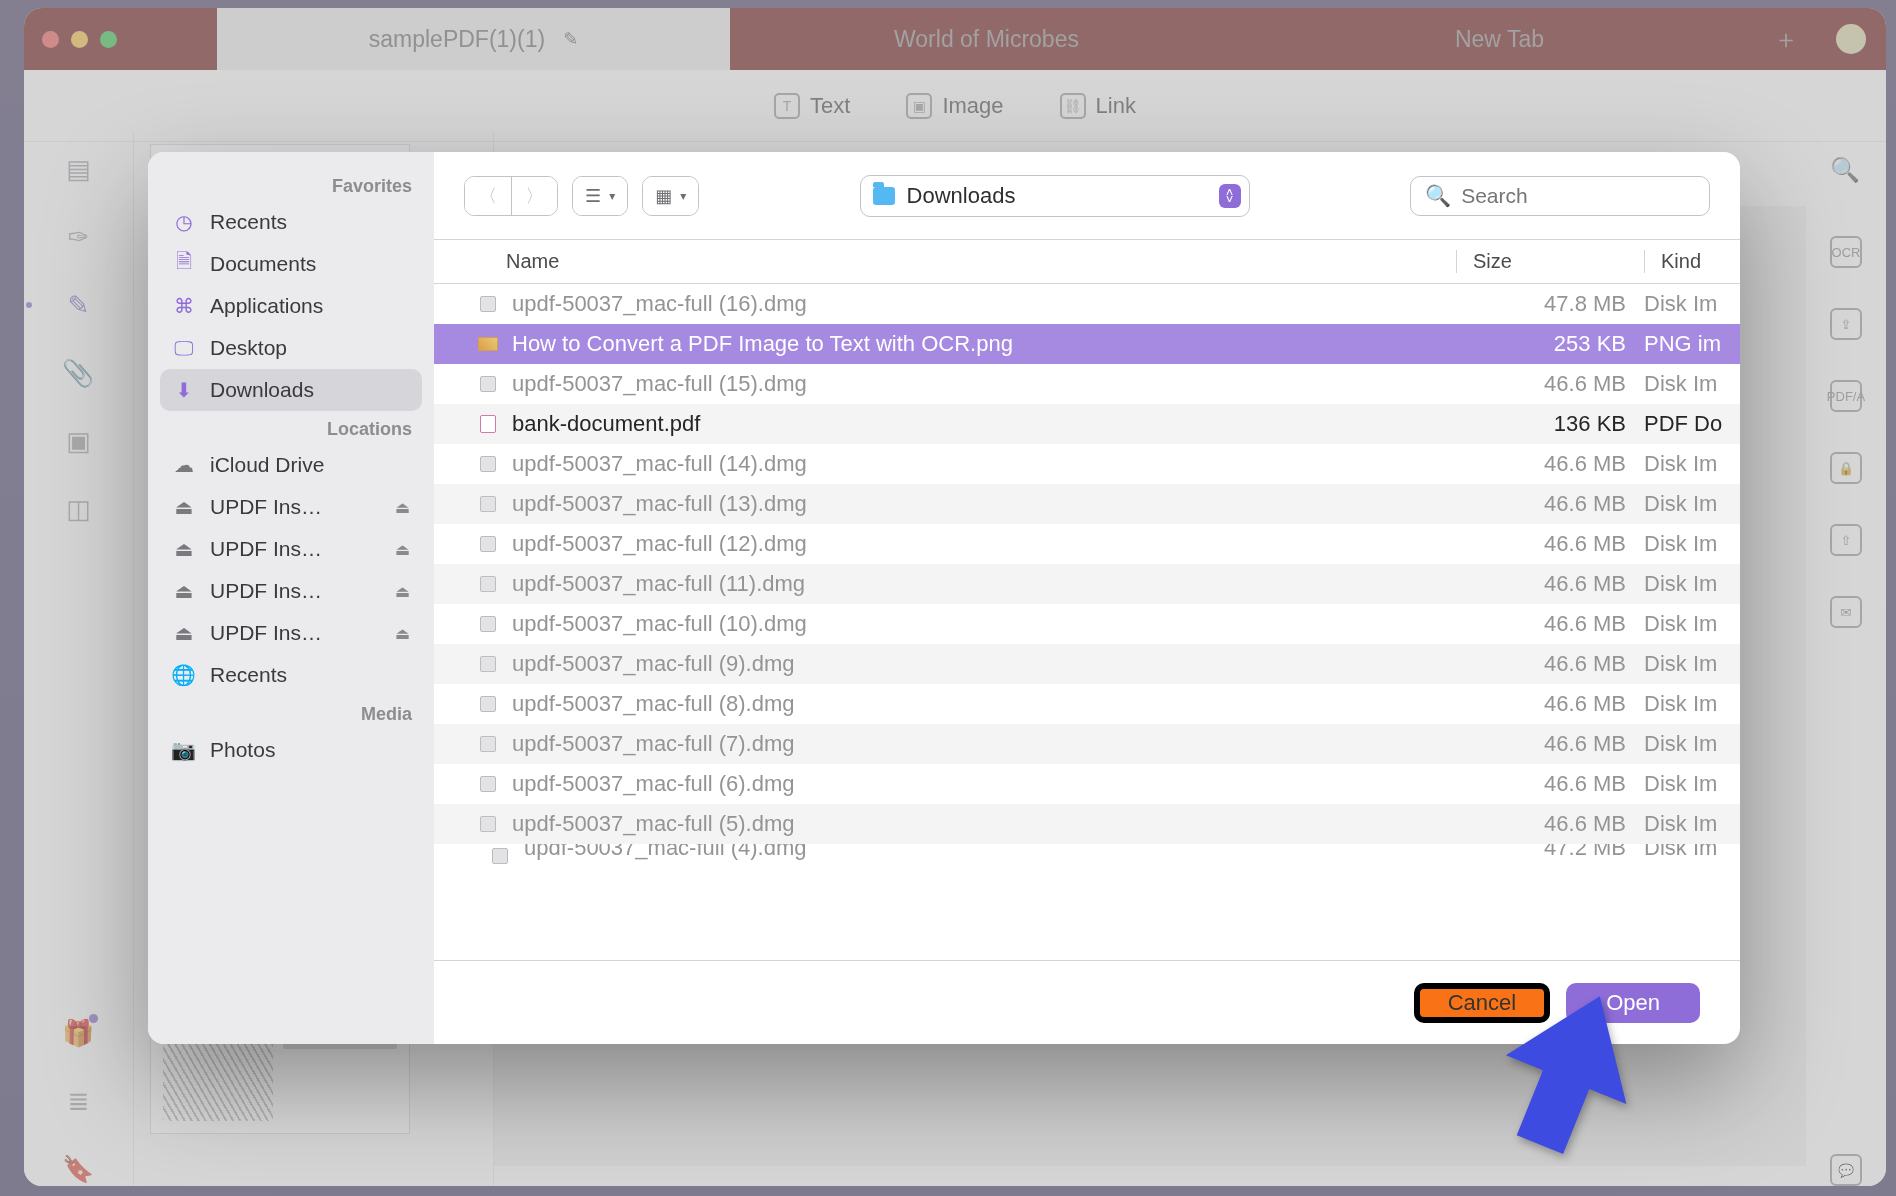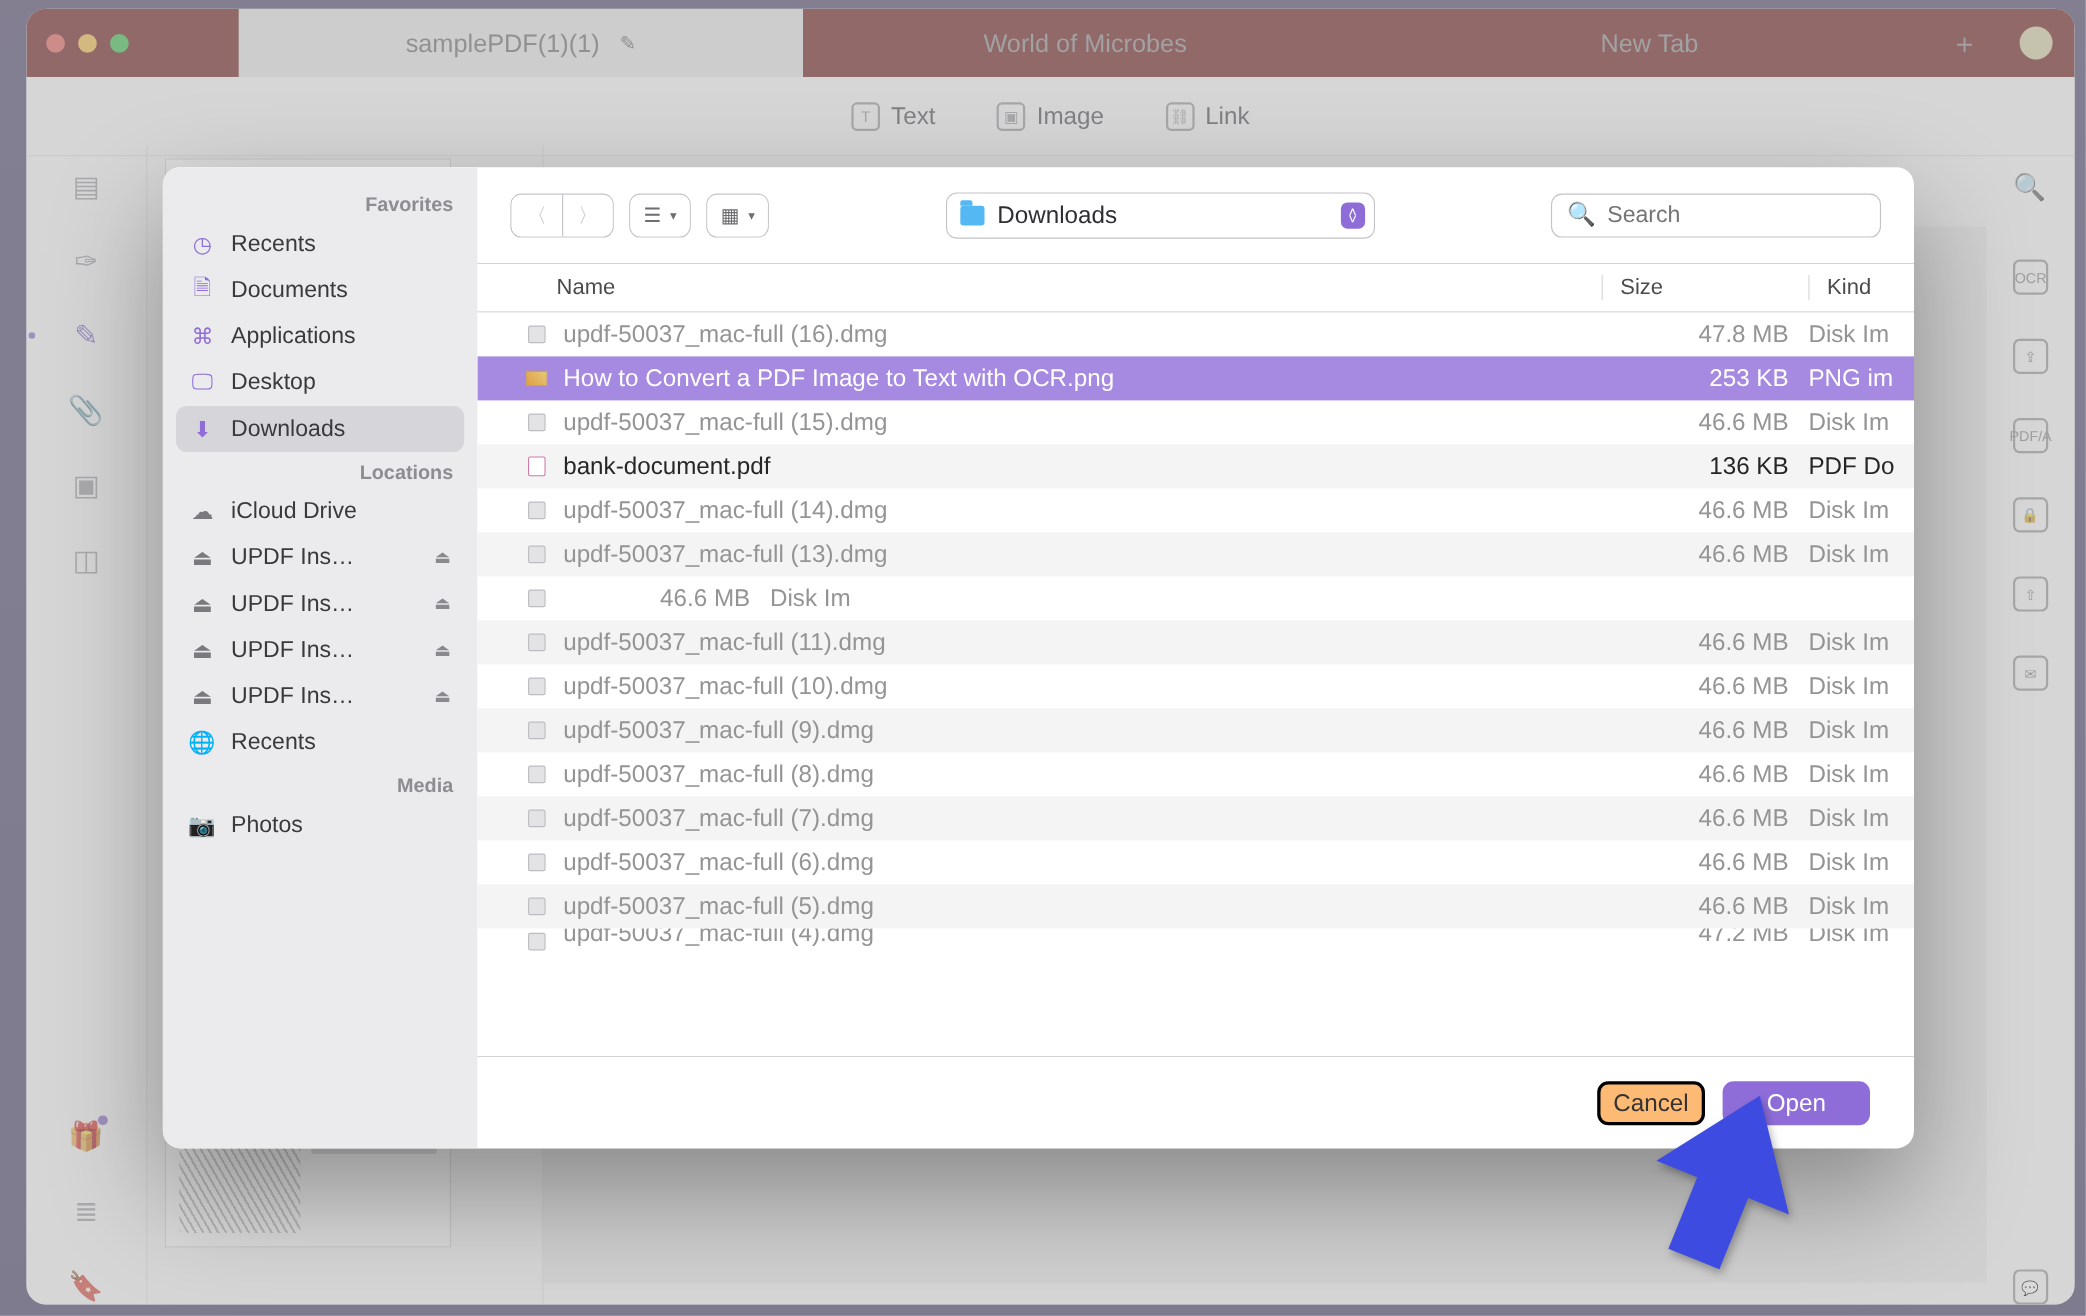--- a/index.html
+++ b/index.html
@@ -161,34 +161,34 @@
   .row{
     height:40px; display:flex; align-items:center; padding-left:44px;
   }
   .row:nth-child(even){ background:var(--row-alt);}
   .row.disabled{ color:var(--text-dim);}
   .row.selected{ background:var(--row-selected); color:#fff;}
   .row .ficn{ width:20px; height:20px; margin-right:14px; display:flex; align-items:center; justify-content:center;}
   .row .nm{ flex:1; white-space:nowrap; overflow:hidden; text-overflow:ellipsis;}
   .row .sz{ width:188px; text-align:right; padding-right:18px;}
   .row .kd{ width:96px; white-space:nowrap; overflow:hidden;}
-  .row.last-cut{ height:24px; overflow:hidden;}
+  .row.last-cut{ height:24px; overflow:hidden;margin-left:12px;}
   .row.last-cut .nm,.row.last-cut .sz,.row.last-cut .kd{ transform:translateY(-8px);}
 
   .ic-dmg{ width:16px; height:16px; background:#e3e3e6; border:1px solid #bdbdc1; border-radius:2px;}
   .ic-png{ width:20px; height:14px; background:linear-gradient(45deg,#de9e44,#e7c978); border:1px solid #d0a050;}
   .ic-pdf{ width:16px; height:18px; background:#fff; border:1px solid #cf7aa8; border-radius:2px;}
 
   .footer{
     height:84px; display:flex; align-items:center; justify-content:flex-end;
     gap:16px; padding-right:40px; border-top:1px solid var(--border);
   }
   .btn{
-    height:40px; padding:0 12px; border-radius:10px; font-size:22px;
-    border:3px solid #000000; background:#fdba74; color:#333;
+    height:40px; padding:0 28px; border-radius:10px; font-size:22px;
+    border:6px solid #000000; background:#f97316; color:#333;
   }
   .btn.primary{ background:var(--accent); color:#fff; border:none; padding:0 40px;}
 
   .arrow-indicator{
     position:absolute; left:1498px; top:990px; pointer-events:none;
   }
   .arrow-indicator svg{ filter:drop-shadow(2px 4px 4px rgba(0,0,0,0.3));}
 </style>
 </head>
 <body>
@@ -433,20 +433,21 @@
             <span class="ic-dmg"></span>
           </span>
           <span class="nm">updf-50037_mac-full (13).dmg</span>
           <span class="sz">46.6 MB</span>
           <span class="kd">Disk Im</span>
         </div>
         <div class="row disabled">
           <span class="ficn">
             <span class="ic-dmg"></span>
           </span>
+          <span class="nm">updf-50037_mac-full (12).dmg</span>
           <span class="sz">46.6 MB</span>
           <span class="kd">Disk Im</span>
         </div>
         <div class="row disabled">
           <span class="ficn">
             <span class="ic-dmg"></span>
           </span>
           <span class="nm">updf-50037_mac-full (11).dmg</span>
           <span class="sz">46.6 MB</span>
           <span class="kd">Disk Im</span>

